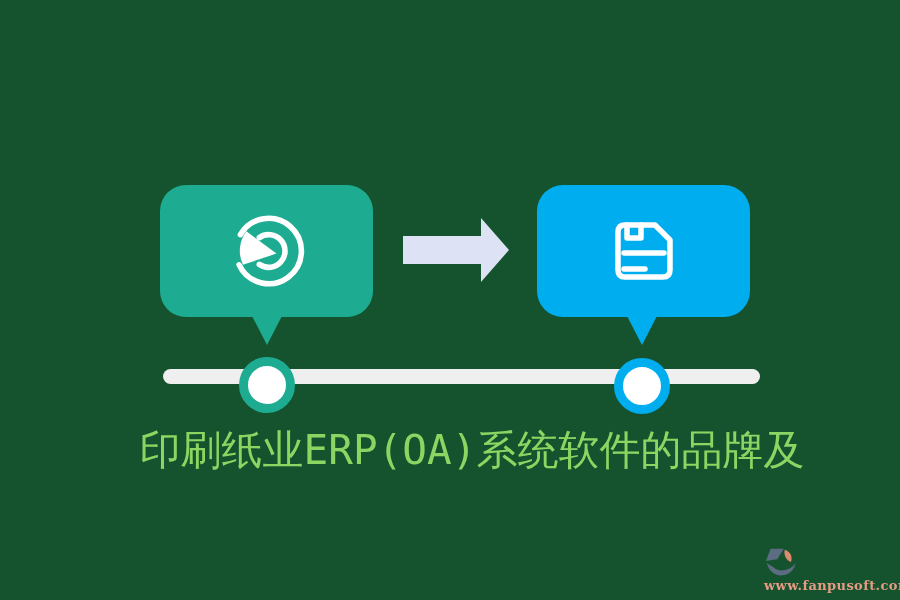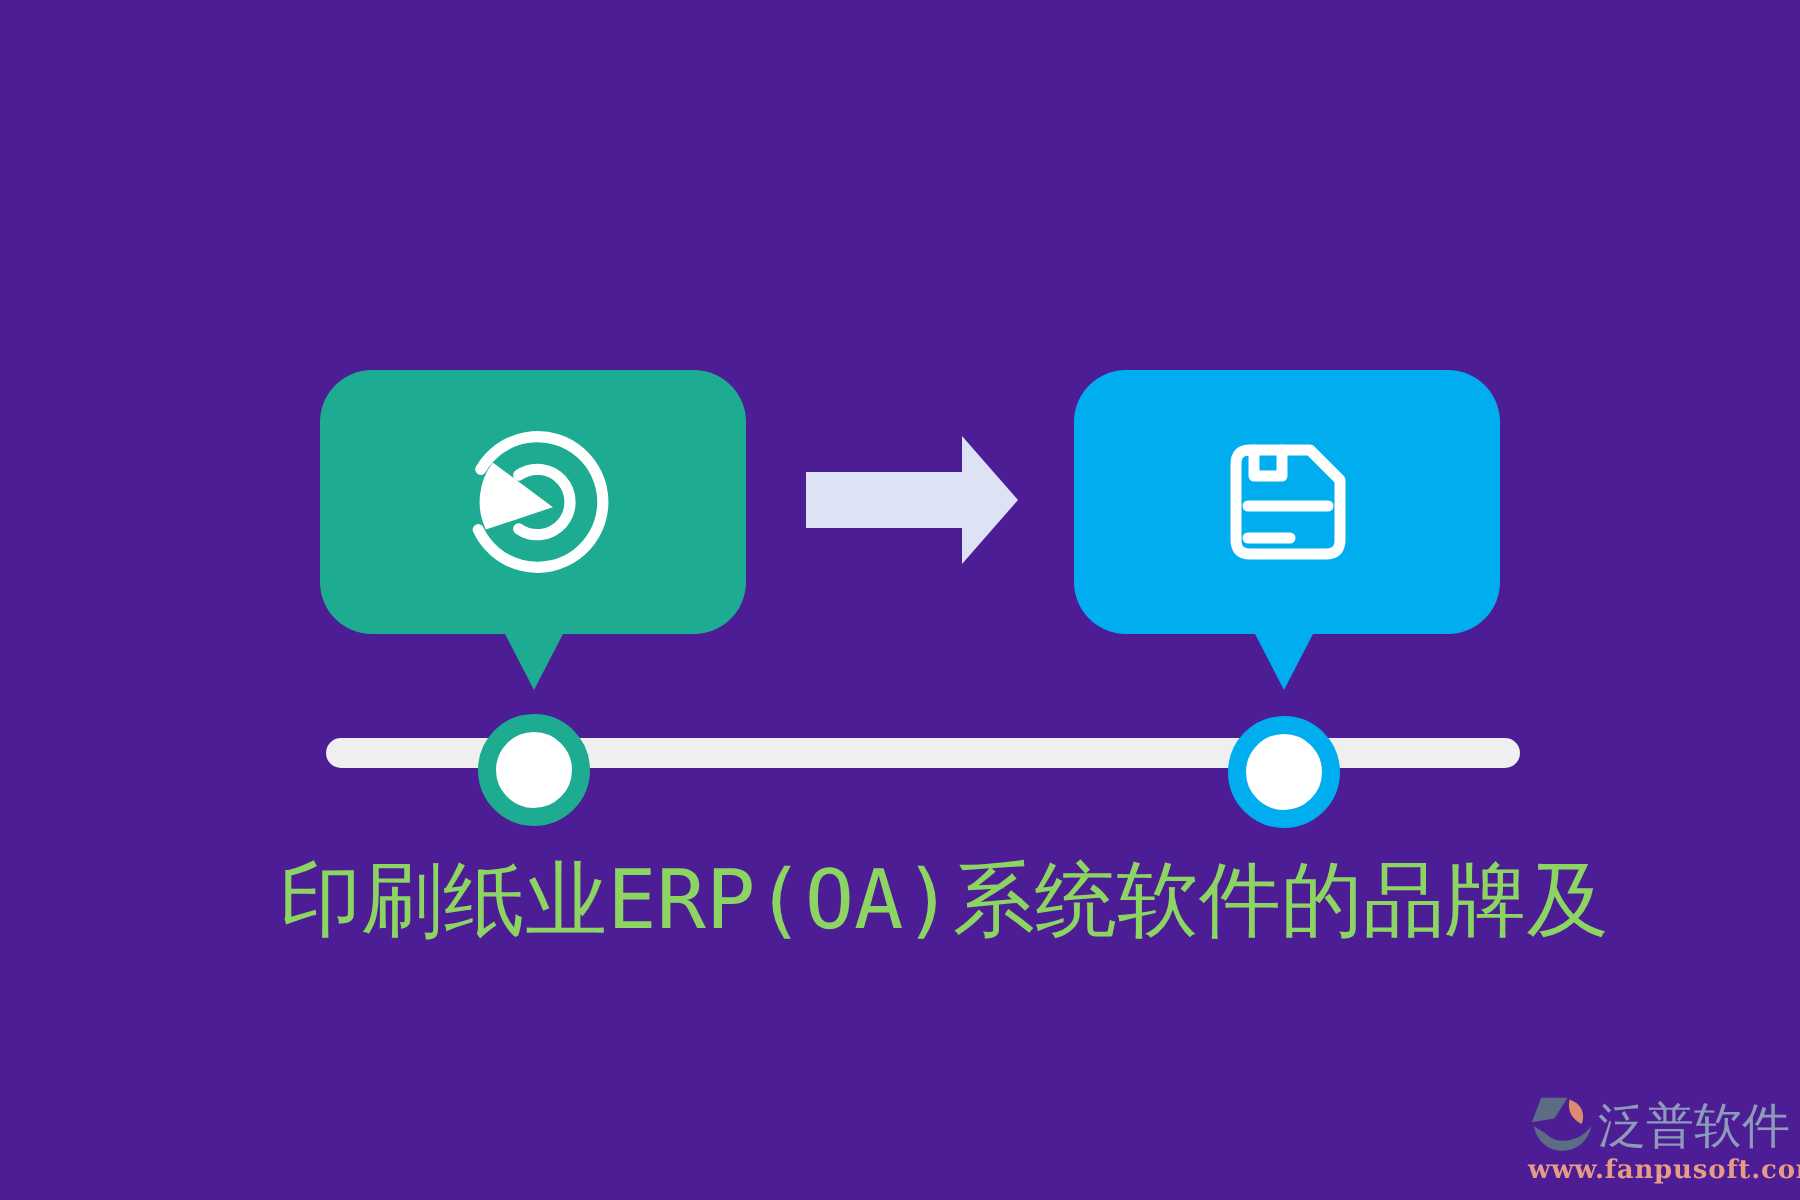--- a/index.html
+++ b/index.html
@@ -1,17 +1,17 @@
 <!DOCTYPE html>
 <html><head>
 <meta charset="utf-8">
 <style>
   html,body{margin:0;padding:0;background:#fff;}
   .canvas{
-    position:relative;width:900px;height:600px;background:#4c1d95;overflow:hidden;
+    position:relative;width:900px;height:600px;background:#14532d;overflow:hidden;
     font-family:"DejaVu Sans Mono","Liberation Mono",monospace;
   }
   
   .bubble{position:absolute;width:213px;height:132px;border-radius:26px;
     display:flex;align-items:center;justify-content:center;}
   .bubble.green{left:160px;top:185px;background:#1dac91;}
   .bubble.blue{left:537px;top:185px;background:#00aeef;}
   .tail{position:absolute;top:131px;width:0;height:0;
     border-left:15px solid transparent;border-right:15px solid transparent;}
   .bubble.green .tail{left:92px;border-top:29px solid #1dac91;}
@@ -82,18 +82,17 @@
     <div>印刷纸业ERP(OA)系统软件的品牌及</div>
   </div>
 
   <div class="watermark">
     <div class="wm-row">
       <svg class="wm-mark" viewBox="0 0 36 36">
         <path d="M7,3 L21,3 L14,14 L2,16 Z" fill="#5b6c83"></path>
         <path d="M22,4 C28,6 30.5,11 28.5,17 C24,15 20.5,10.5 22,4 Z" fill="#dd8c71"></path>
         <path d="M3,18 C5,27 12,32 20,31 C28,30 32.5,24 33.5,18 C28,26 16,28.5 10,22.5 C7.5,20.5 5,19.5 3,18 Z" fill="#5b6c83"></path>
       </svg>
-      <div class="wm-brand">泛普软件</div>
     </div>
     <div class="wm-url">www.fanpusoft.com</div>
   </div>
 
 </div>
 
 </body></html>

